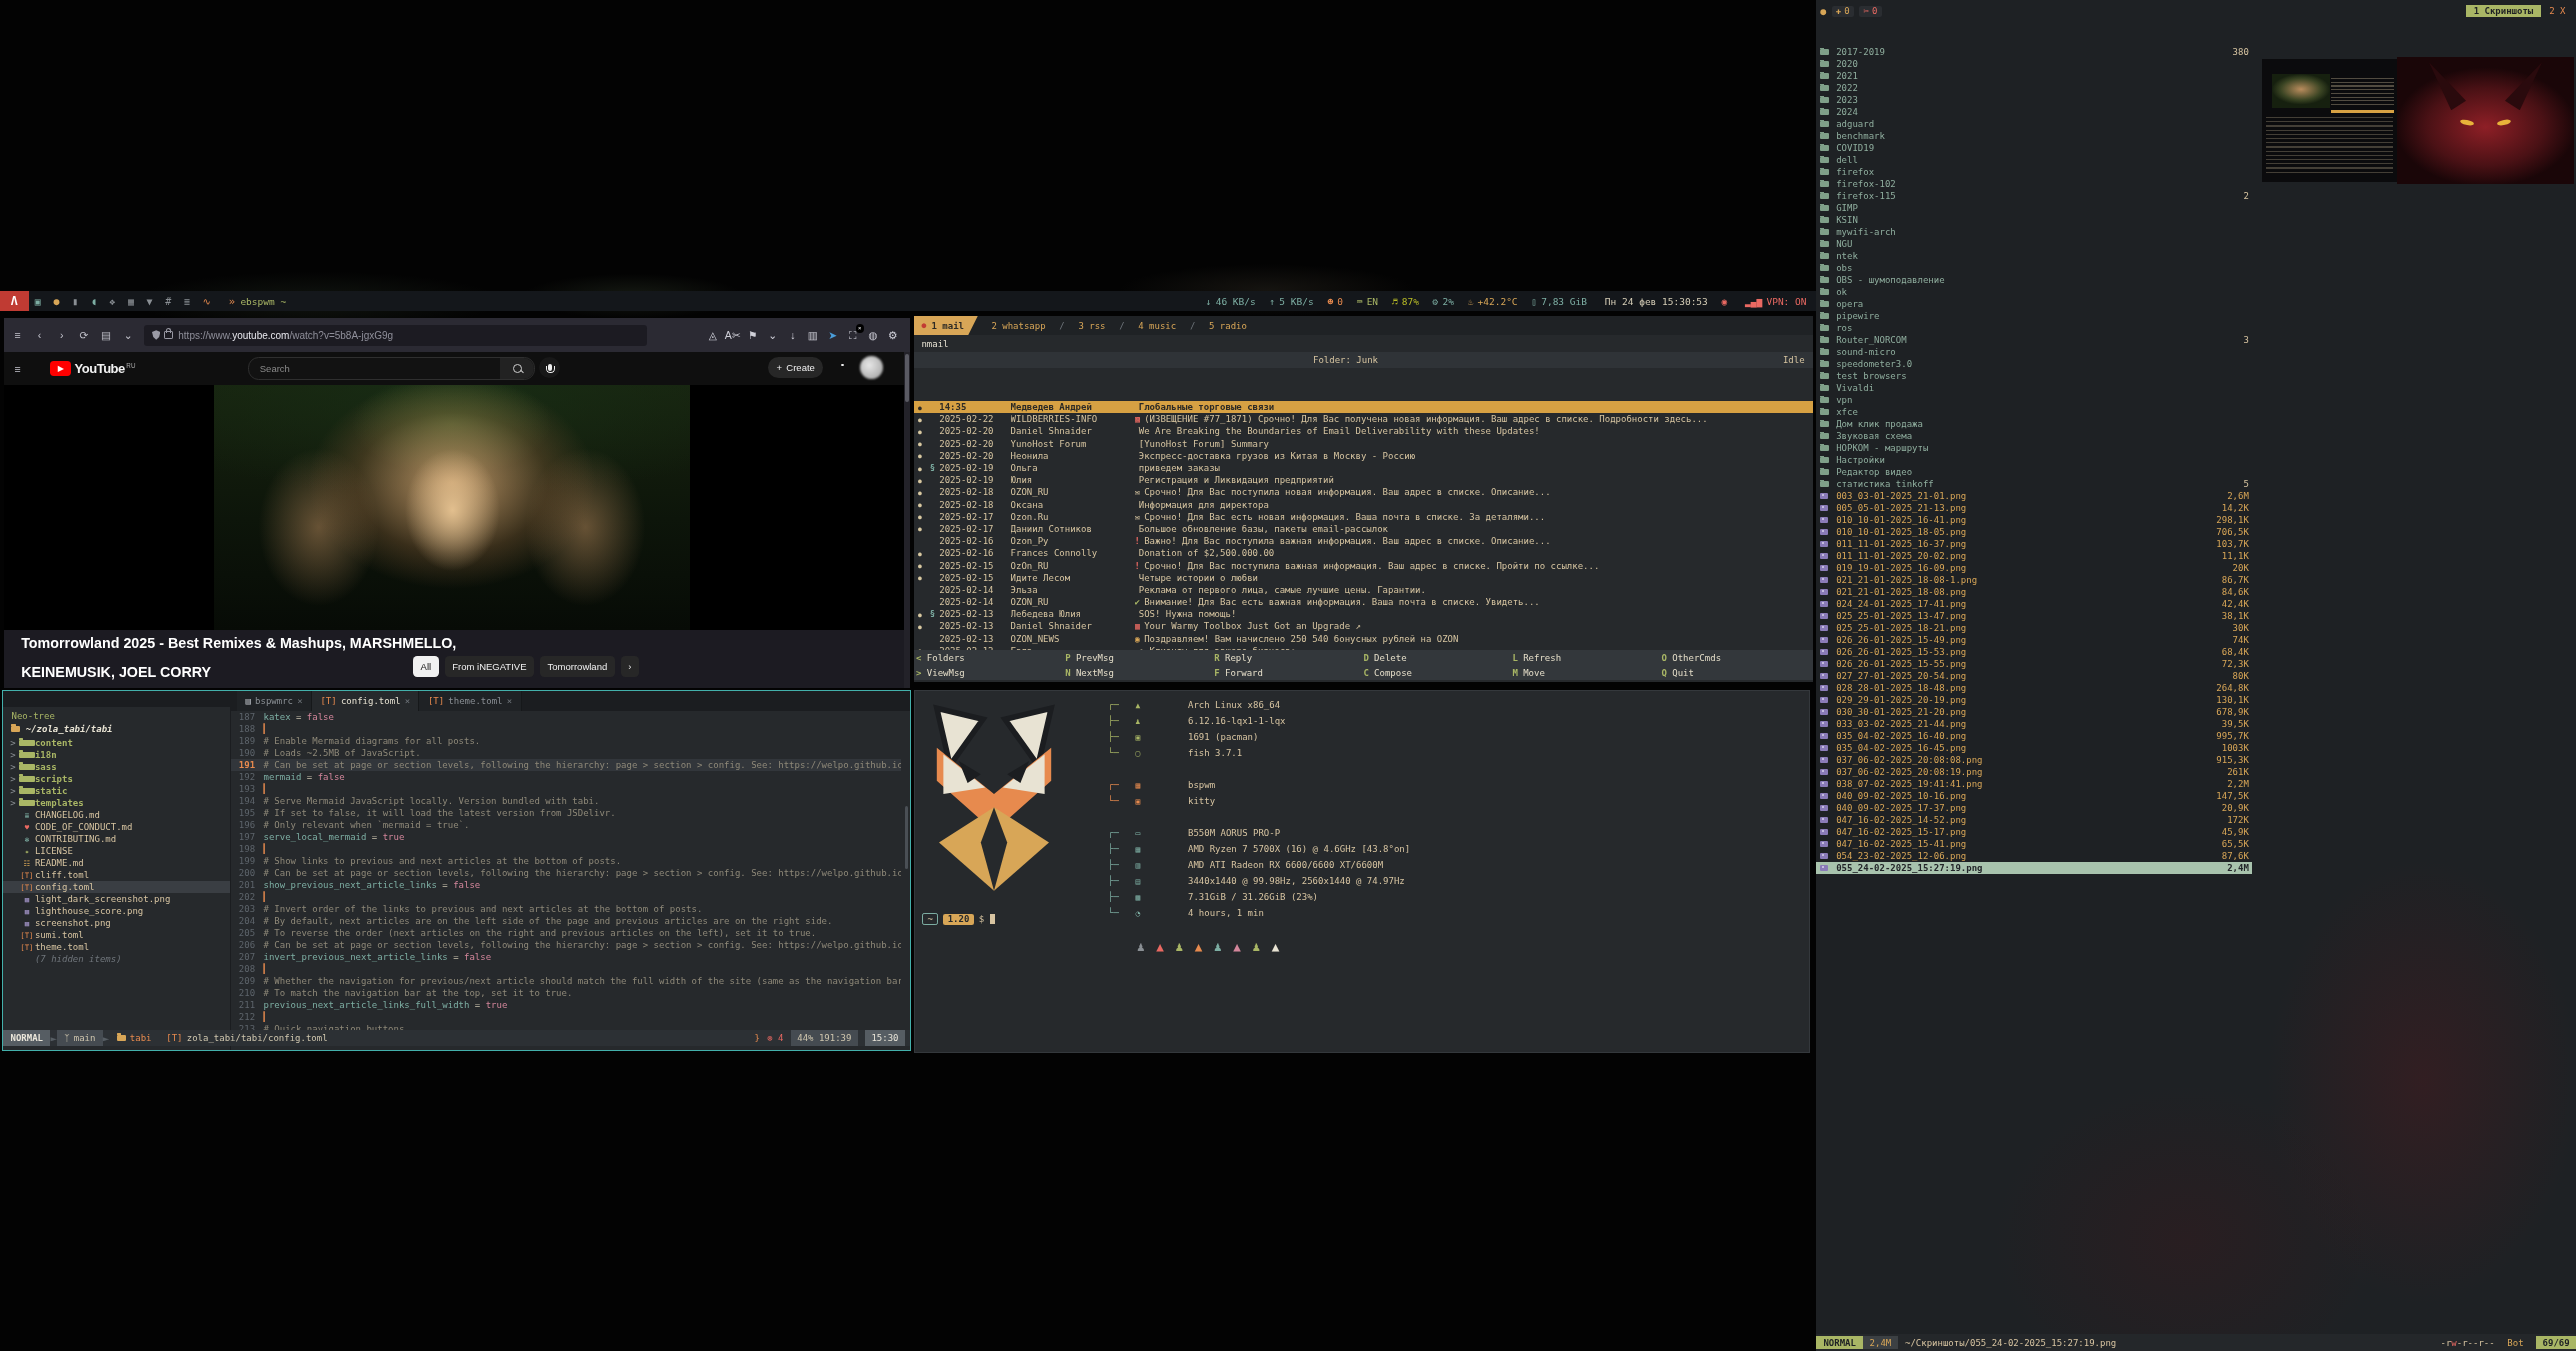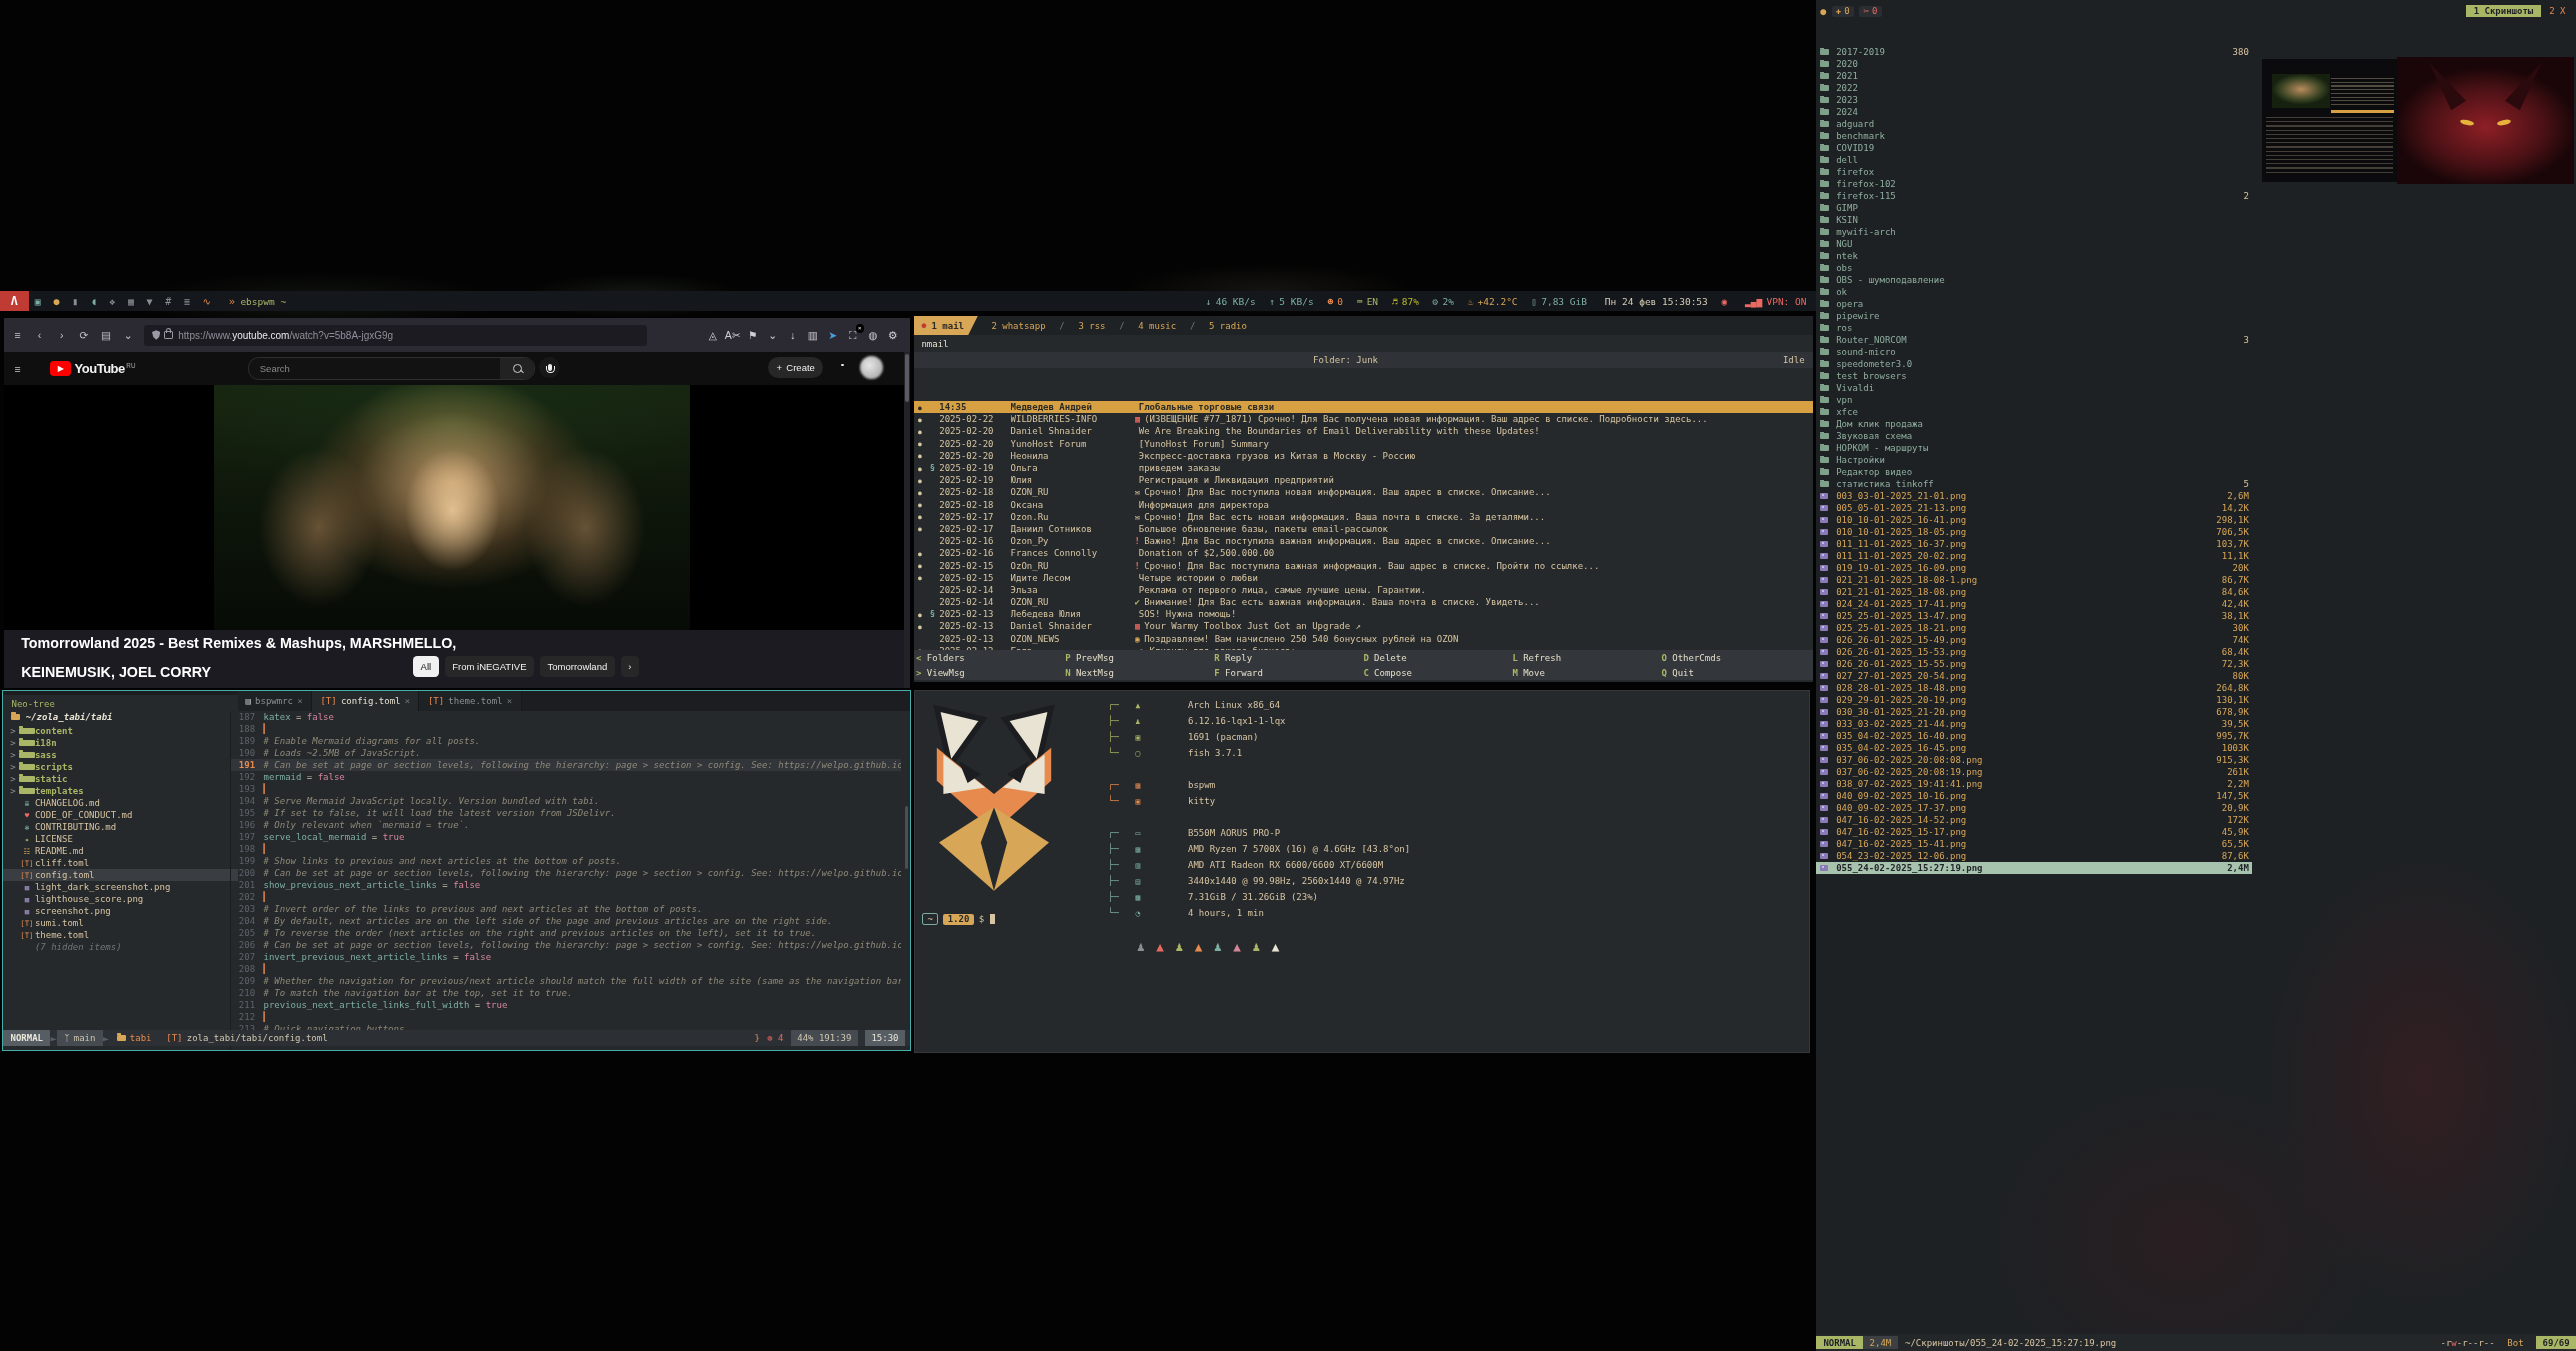--- a/index.html
+++ b/index.html
@@ -92,21 +92,21 @@
   .trow{height:12px;display:flex;align-items:center;white-space:nowrap;overflow:hidden;}
   .trow .ar{width:11.6px;text-align:center;color:#8a8f94;margin-left:4.2px;}
   .trow .tic{width:16px;text-align:center;font-size:7.4px;}
   .dirlab{color:#a9b665;font-weight:bold;} .filelab{color:#d7c4a1;text-align:center;} .dim{color:#6f757b;font-style:italic;}
   .trow.sel{background:#3a3e43;}
   #esep{position:absolute;left:227px;top:0;width:1.1px;height:340px;background:#1b1d20;}
   #ecode{position:absolute;left:228px;top:20px;width:670px;height:320px;overflow:hidden;}
   .cl{height:12px;display:flex;white-space:pre;align-items:center;}
   .cl .ln{width:24px;min-width:24px;text-align:right;padding-right:8.4px;color:#5d646b;}
   .cl.cur{background:#32363b;} .cl.cur .ln{color:#e78a4e;font-weight:bold;}
-  .key{color:#7daea3;} .op{color:#c8c0ac;} .val{color:#d3869b;} .com{color:#8e8878;font-style:italic;} .obar{color:#e78a4e;}
+  .key{color:#7daea3;} .op{color:#c8c0ac;} .val{color:#d3869b;} .com{color:#8e8878;} .obar{color:#e78a4e;}
   #escroll{position:absolute;right:1.1px;top:20px;width:5.3px;height:320px;}
   #escroll .th{position:absolute;left:1.1px;top:95px;width:3.2px;height:63px;background:#4a4f55;border-radius:1.6px;}
   #estatus{position:absolute;left:0;bottom:4.2px;width:100%;height:16px;background:#2c3034;display:flex;align-items:center;color:#cfc6ae;}
   .seg{height:16px;display:flex;align-items:center;padding:0 7.4px;gap:4.2px;}
   .segmode{background:#565d63;color:#e9e5d9;font-weight:bold;}
   .segbranch{background:#454b51;}
   .segfolder{color:#e78a4e;}
   .pl{color:#565d63;font-size:10.6px;line-height:16px;}
   #estatus .right{margin-left:auto;display:flex;align-items:center;gap:7.4px;padding-right:5.3px;}
   .diag{color:#ea6962;} .segpos{background:#454b51;padding:0 6.3px;height:16px;display:flex;align-items:center;} .segtime{background:#565d63;padding:0 6.3px;height:16px;display:flex;align-items:center;color:#e9e5d9;}
@@ -353,21 +353,21 @@
           <span class=" icOrange">[T]</span>
           <span>config.toml</span>
           <span style="color:#6f757b;">×</span>
         </div>
         <div class="etab">
           <span class=" icOrange">[T]</span>
           <span>theme.toml</span>
           <span style="color:#6f757b;">×</span>
         </div>
       </div>
-    <div id="etree" style="top:4px;padding-left:8px;">
+    <div id="etree" style="top:16px;">
       <div class="title">Neo-tree</div>
       <div class="root">
           <span class="fold amber"></span>
           <span>~/zola_tabi/tabi</span>
         </div>
       <div id="treelist">
 
       <div class="trow">
             <span class="ar">&gt;</span>
             <span class="tic fold"></span>

